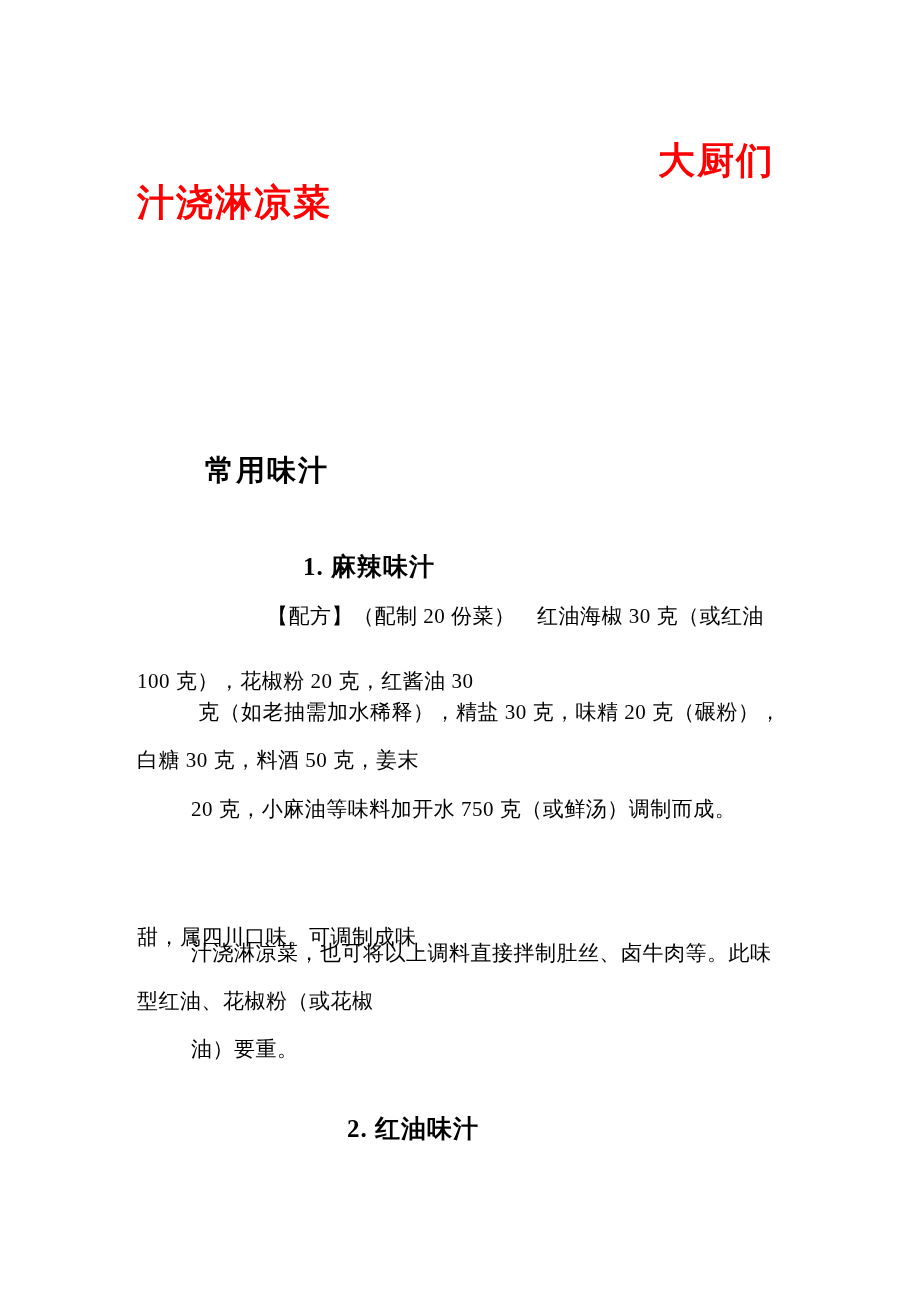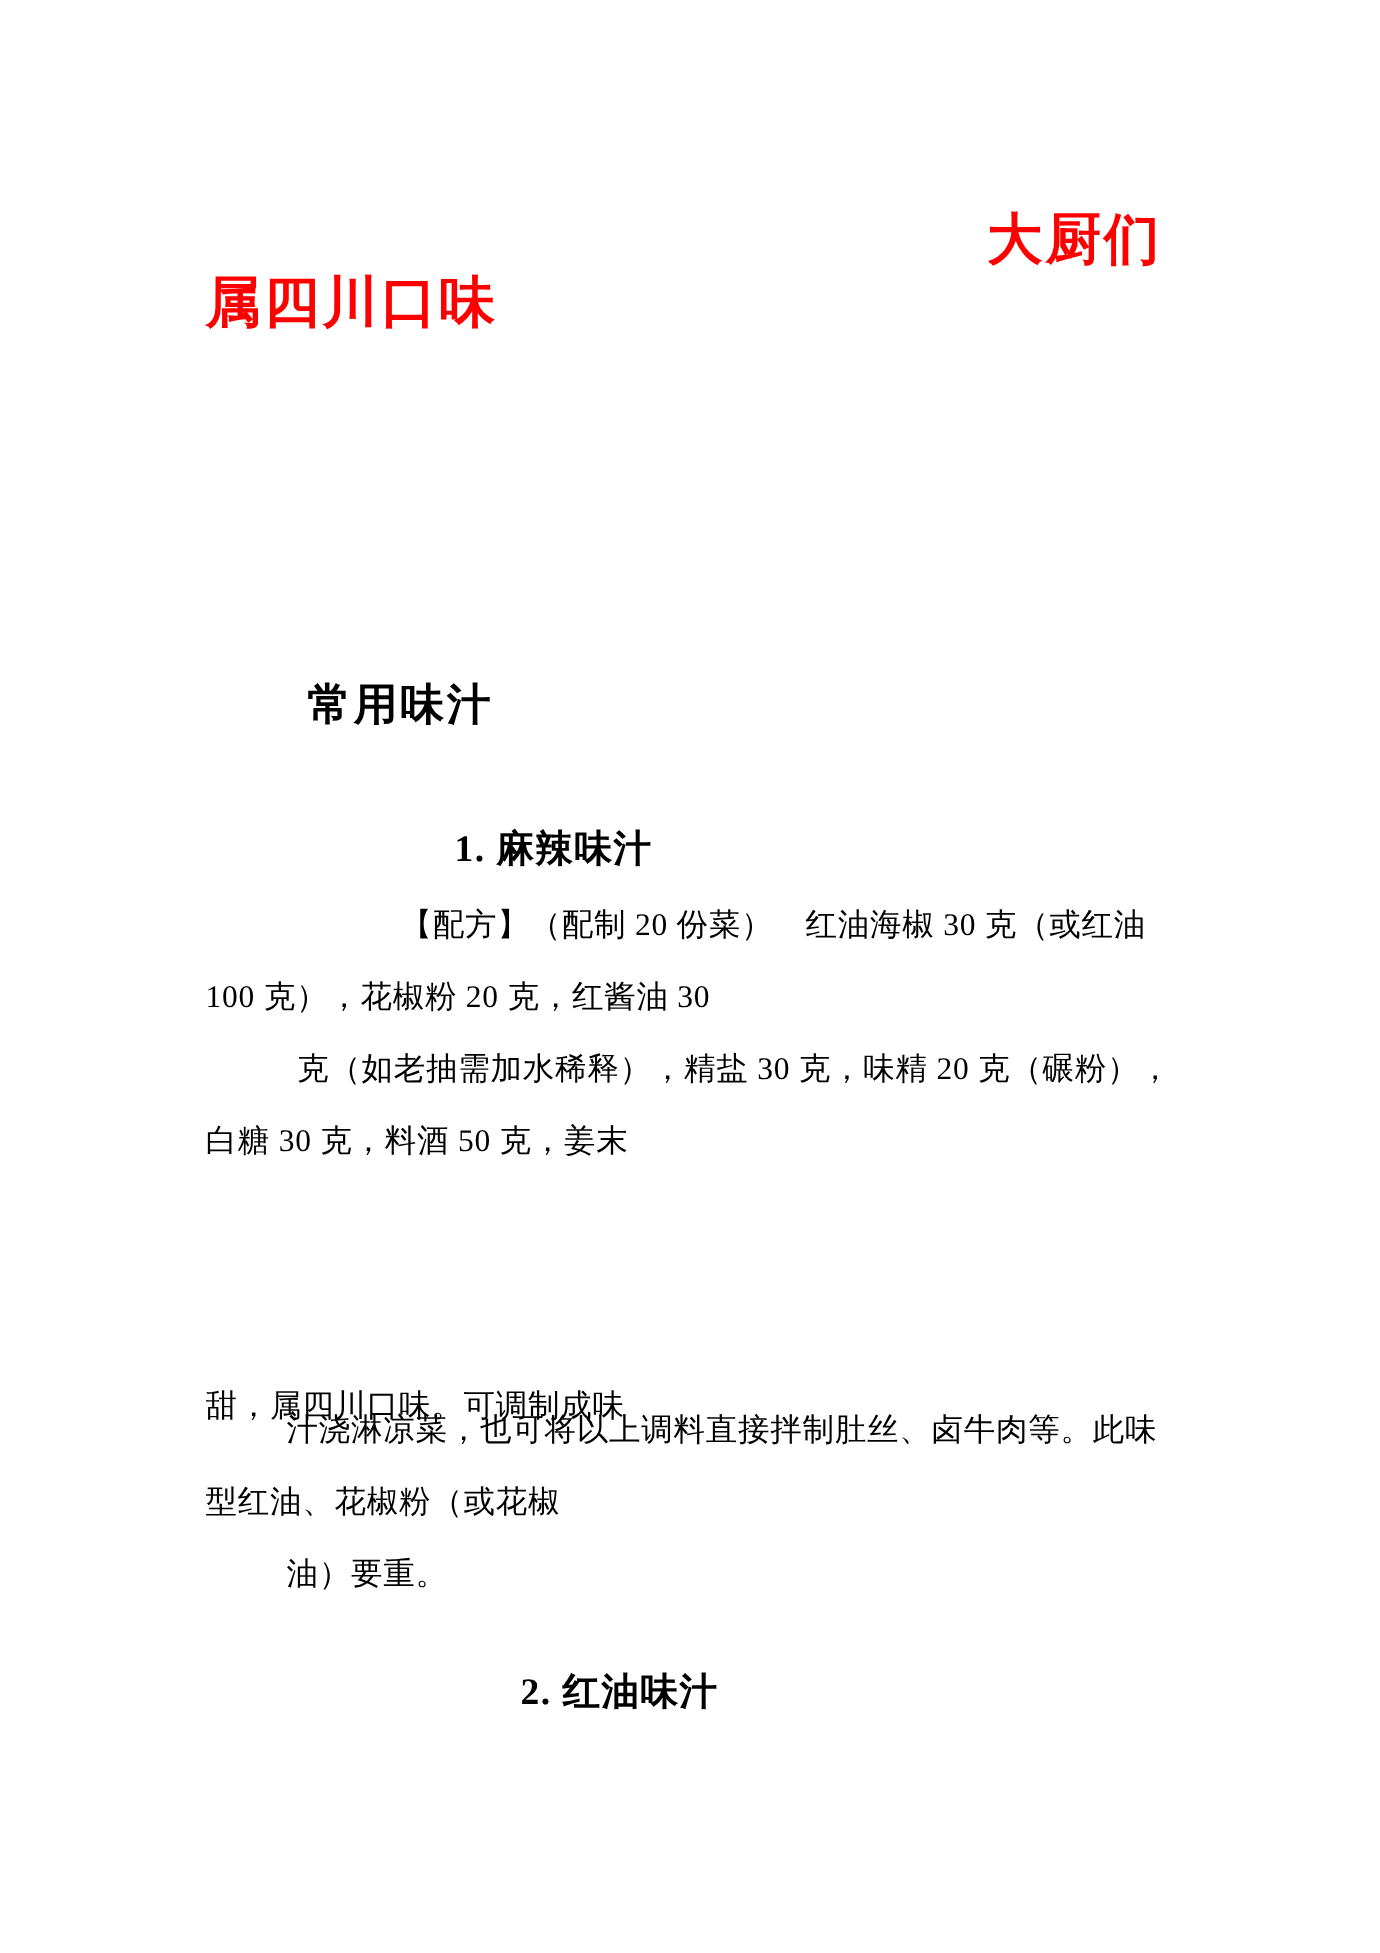--- a/index.html
+++ b/index.html
@@ -48,47 +48,48 @@
   .h2-1 { left: 303px; top: 551px; }
   .h2-2 { left: 347px; top: 1113px; }
 
   
   .bl {
     font-size: 21px;
     line-height: 27px;
     letter-spacing: 0.5px;
   }
   .bl-0 { left: 267px; top: 603px; }
-  .bl-1 { left: 137px; top: 651px; }
+  .bl-1 { left: 137px; top: 668px; }
   .bl-2 { left: 198px; top: 699px; }
   .bl-3 { left: 137px; top: 747px; }
   .bl-4 { left: 191px; top: 796px; }
   .bl-5 { left: 267px; top: 844px; }
   .bl-6 { left: 137px; top: 924px; }
   .bl-7 { left: 191px; top: 940px; }
   .bl-8 { left: 137px; top: 988px; }
   .bl-9 { left: 191px; top: 1036px; }
 </style>
 </head>
 <body>
 
 <div class="page">
 
   <div class="abs doc-title title-line1">大厨们</div>
 
-  <div class="abs doc-title title-line2">属四川口味</div>
+  <div class="abs doc-title title-line2">汁浇淋凉菜</div>
 
   <div class="abs h1">常用味汁</div>
 
   <div class="abs h2 h2-1">1. 麻辣味汁</div>
 
   <div class="abs bl bl-0">【配方】（配制 20 份菜）　红油海椒 30 克（或红油</div>
   <div class="abs bl bl-1">100 克），花椒粉 20 克，红酱油 30</div>
   <div class="abs bl bl-2">克（如老抽需加水稀释），精盐 30 克，味精 20 克（碾粉），</div>
   <div class="abs bl bl-3">白糖 30 克，料酒 50 克，姜末</div>
+  <div class="abs bl bl-4">20 克，小麻油等味料加开水 750 克（或鲜汤）调制而成。</div>
   <div class="abs bl bl-6">甜，属四川口味。可调制成味</div>
   <div class="abs bl bl-7">汁浇淋凉菜，也可将以上调料直接拌制肚丝、卤牛肉等。此味</div>
   <div class="abs bl bl-8">型红油、花椒粉（或花椒</div>
   <div class="abs bl bl-9">油）要重。</div>
 
   <div class="abs h2 h2-2">2. 红油味汁</div>
 
 </div>
 
 </body></html>

